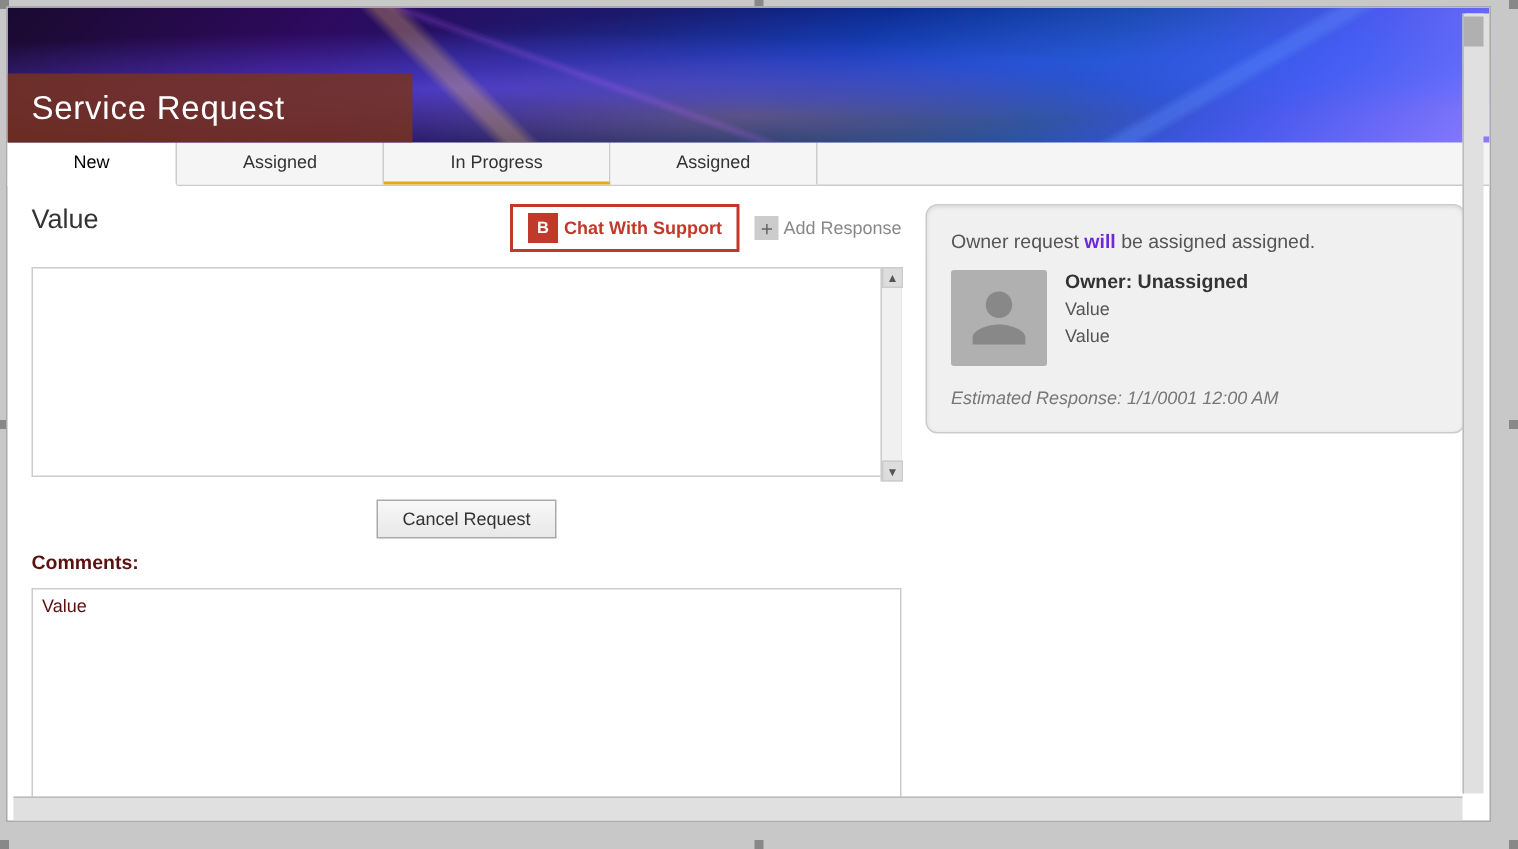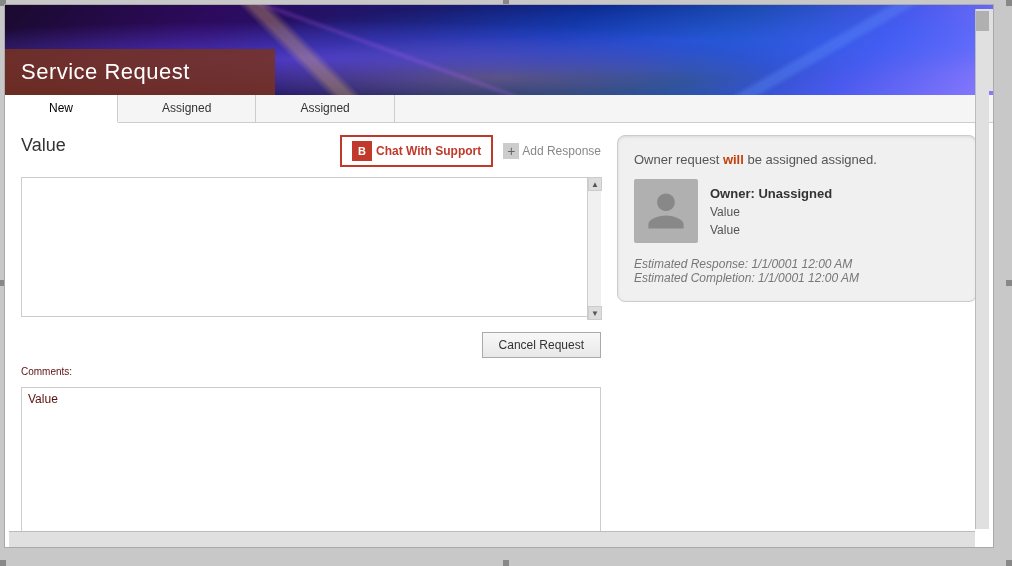--- a/index.html
+++ b/index.html
@@ -205,37 +205,37 @@
       border: 1px solid #ccc;
       resize: none;
       padding: 4px;
       font-size: 12px;
       background: #fff;
       overflow-y: scroll;
     }
 
     .cancel-request-row {
       display: flex;
-      justify-content: flex-end;
+      justify-content: center;
       margin-top: 4px;
     }
 
     .cancel-request-btn {
       padding: 5px 16px;
       border: 1px solid #aaa;
       background: linear-gradient(to bottom, #f8f8f8, #e8e8e8);
       cursor: pointer;
       font-size: 12px;
       color: #333;
     }
 
     .comments-label {
-      font-size: 10px;
+      font-size: 13px;
       color: #5c1010;
-      font-weight: 400;
+      font-weight: 700;
       margin-bottom: 2px;
     }
 
     .comments-box {
       flex: 1;
       border: 1px solid #ccc;
       padding: 4px 6px;
       font-size: 12px;
       color: #5c1010;
       min-height: 80px;
@@ -258,21 +258,21 @@
     }
 
     .info-card-header {
       font-size: 13px;
       color: #555;
       margin-bottom: 12px;
     }
 
     .info-card-header span.will {
       font-weight: bold;
-      color: #c2410c;
+      color: #6d28d9;
     }
 
     .owner-section {
       display: flex;
       gap: 12px;
       margin-bottom: 14px;
     }
 
     .avatar-placeholder {
       width: 64px;
@@ -288,38 +288,38 @@
     .avatar-placeholder svg {
       width: 44px;
       height: 44px;
       fill: #888;
     }
 
     .owner-details {
       display: flex;
       flex-direction: column;
       gap: 4px;
-      justify-content: center;
+      justify-content: flex-start;
     }
 
     .owner-name {
       font-size: 13px;
       font-weight: 600;
       color: #333;
     }
 
     .owner-value {
       font-size: 12px;
       color: #555;
     }
 
     .dates-section {
       display: flex;
       flex-direction: column;
-      gap: 0;
+      gap: 20px;
     }
 
     .date-item {
       font-size: 12px;
       color: #777;
       font-style: italic;
     }
 
     
     .bottom-scrollbar {
@@ -421,20 +421,23 @@
     </div>
     <div class="scroll-indicator-top"></div>
   </div>
 
   <div class="tabs-bar">
     <div class="tab active">
       <span>New</span>
     </div>
     <div class="tab">
       <span>Assigned</span>
+    </div>
+    <div class="tab in-progress">
+      <span>In Progress</span>
     </div>
     <div class="tab">
       <span>Assigned</span>
     </div>
   </div>
 
   <div class="content-area">
 
     <div class="left-panel">
 
@@ -490,24 +493,20 @@
             <div class="owner-value">Value</div>
             <div class="owner-value">Value</div>
           </div>
         </div>
 
         <div class="dates-section">
           <div class="date-item">
             <span>Estimated Response:</span>
             <span>1/1/0001 12:00 AM</span>
           </div>
-          <div class="date-item">
-            <span>Estimated Completion:</span>
-            <span>1/1/0001 12:00 AM</span>
-          </div>
         </div>
 
       </div>
     </div>
 
   </div>
 
   <div class="bottom-scrollbar"></div>
 
   <div class="right-scrollbar">

